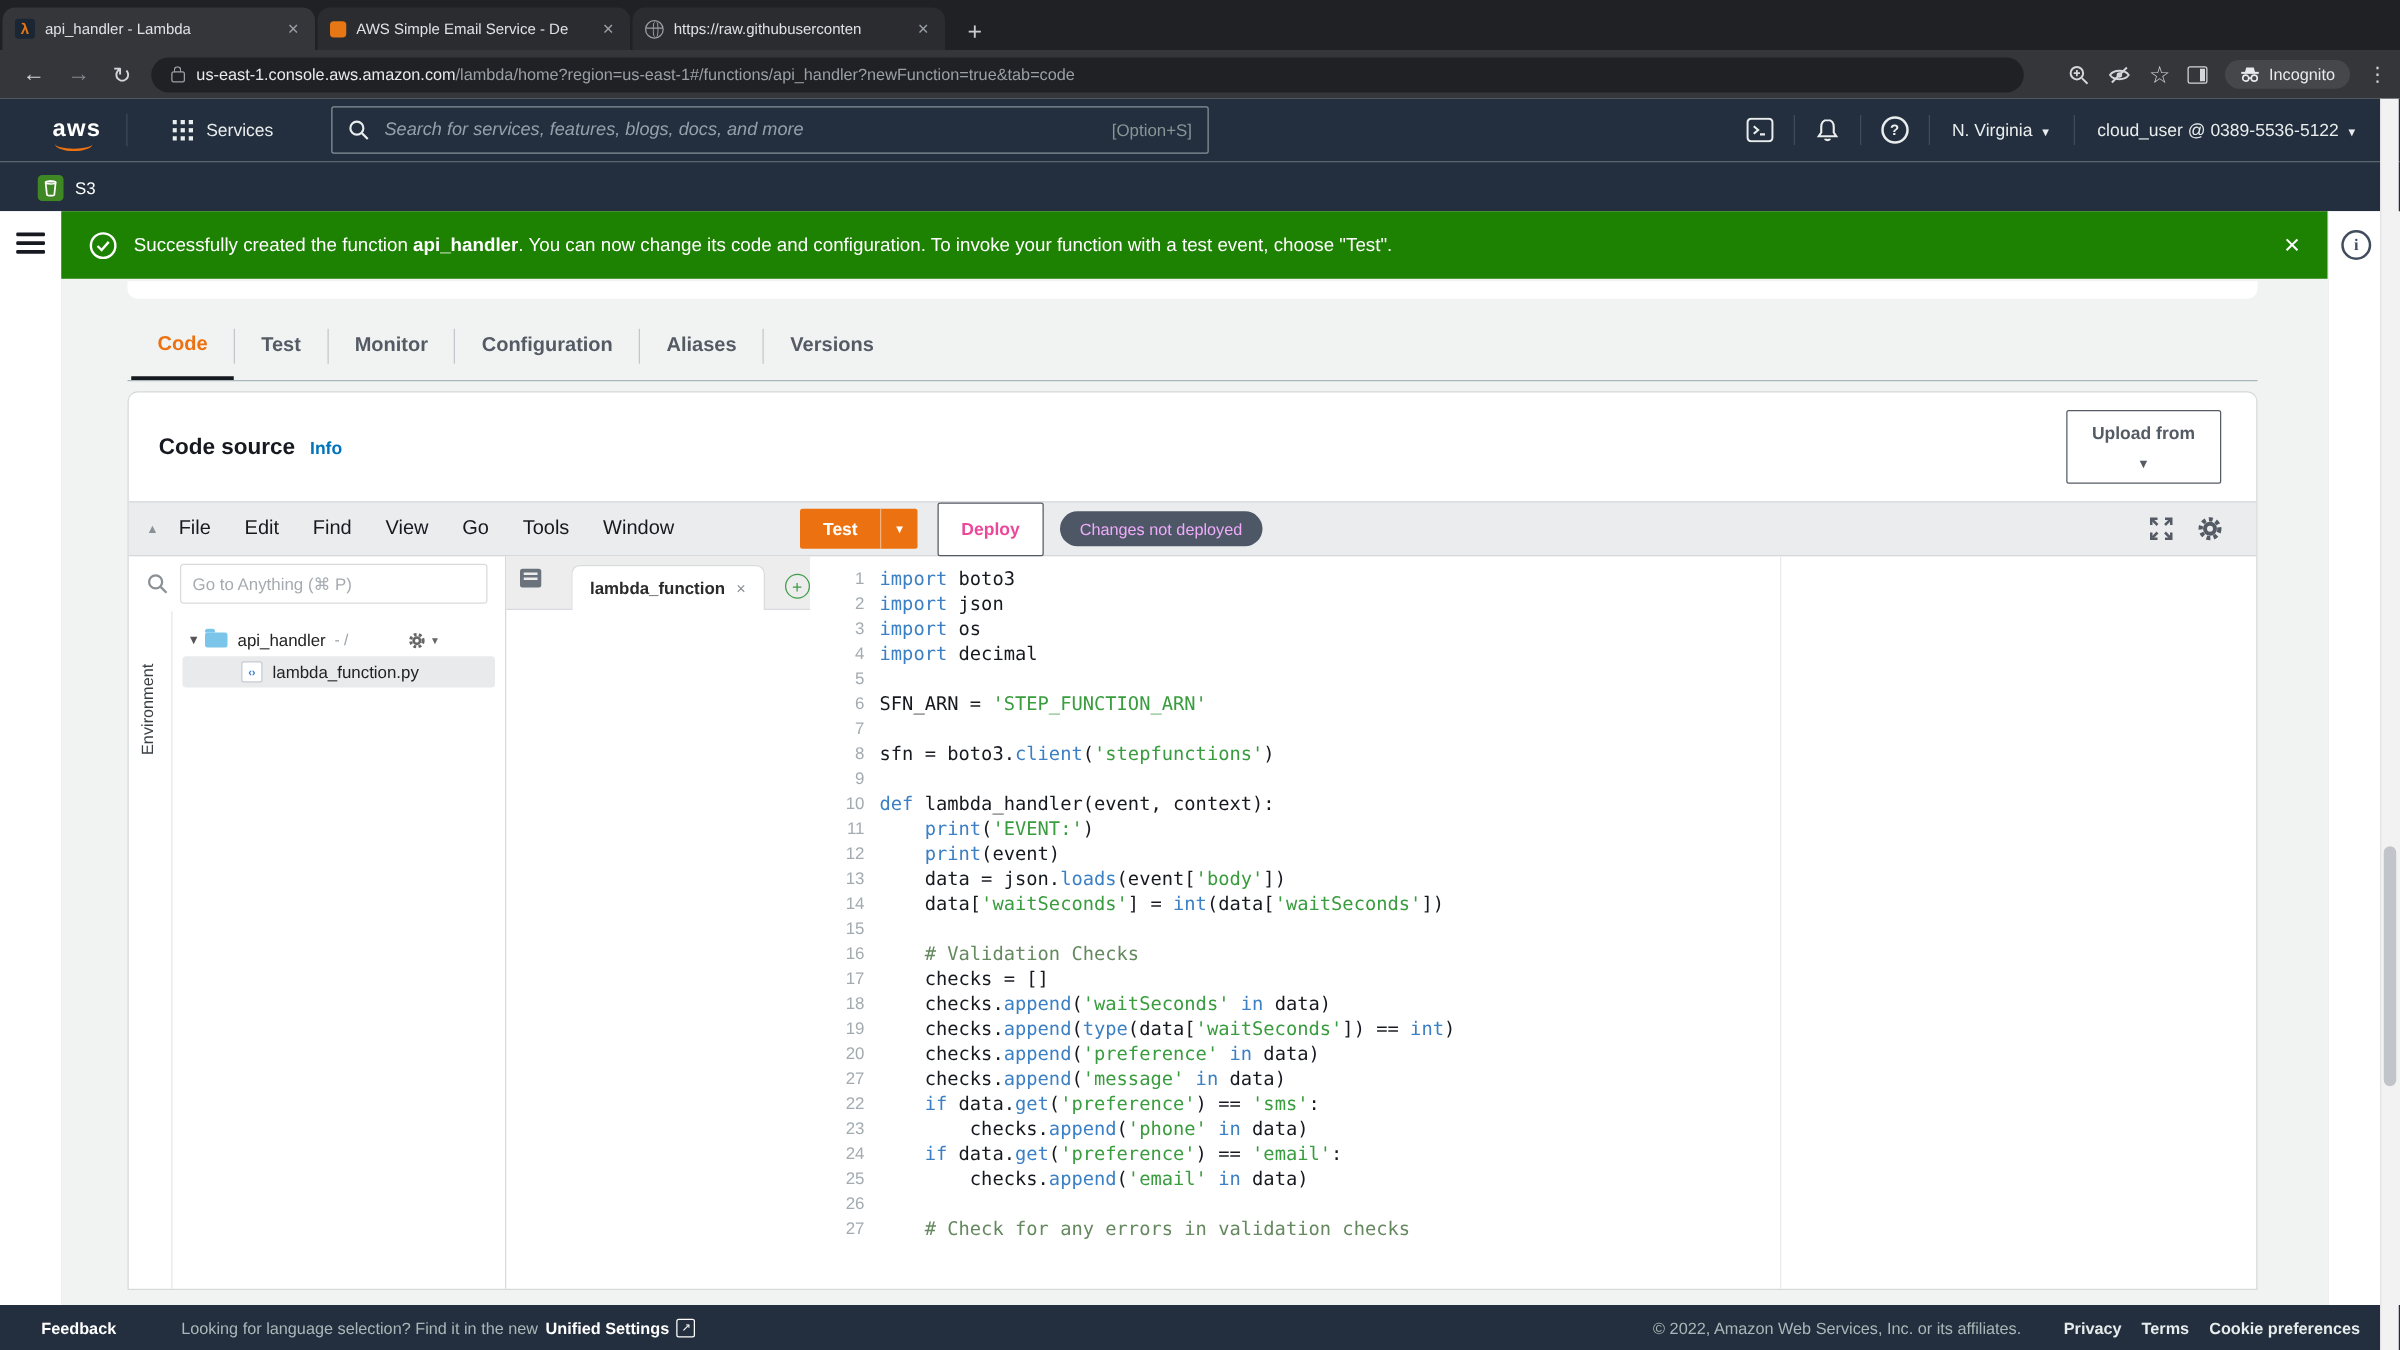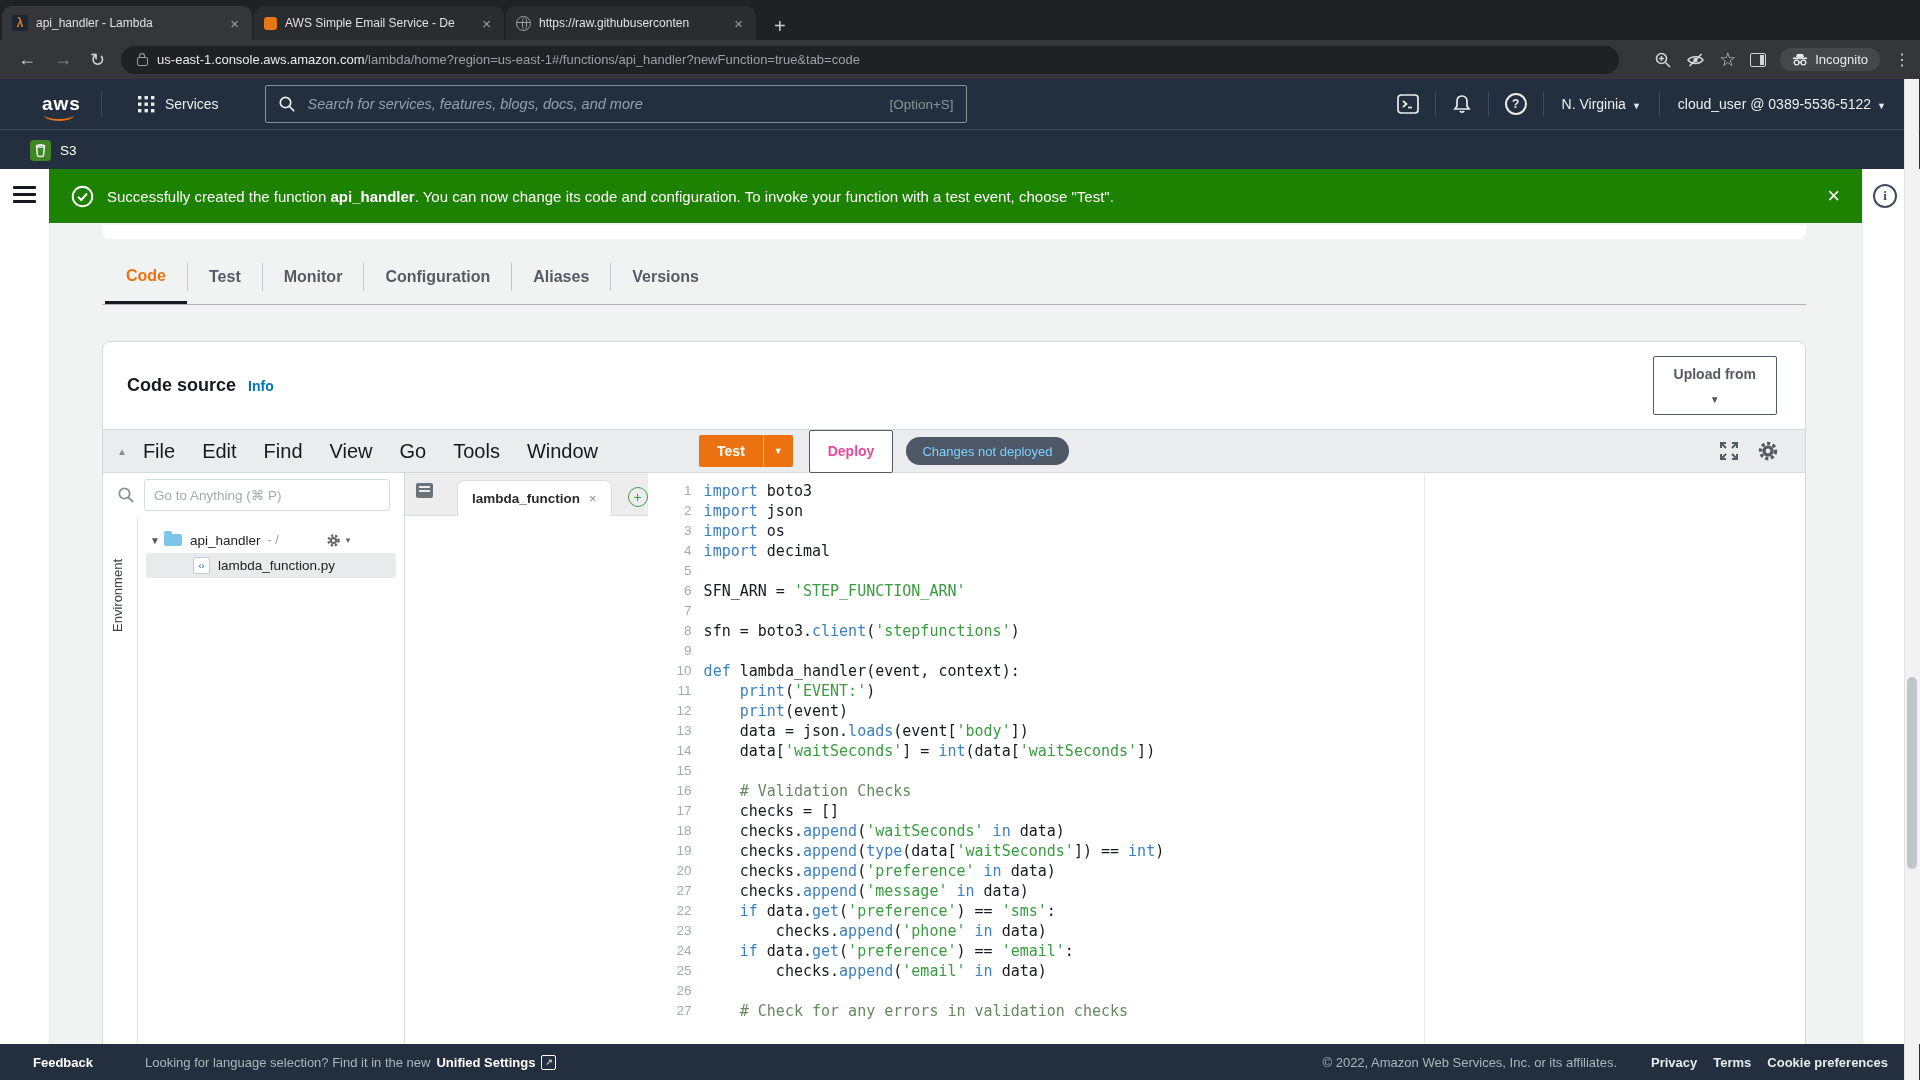--- a/index.html
+++ b/index.html
@@ -74,40 +74,40 @@
 
   .card-remnant{position:absolute;left:102px;top:56px;width:1704px;height:14px;background:#fff;border-radius:0 0 8px 8px;}
 
   .fn-tabs{position:absolute;left:105px;top:81px;height:54px;display:flex;align-items:stretch;}
   .fn-tab{display:flex;align-items:center;padding:0 21px;font-size:16px;font-weight:bold;color:#545b64;position:relative;}
   .fn-tab.active{color:#ec7211;border-bottom:3px solid #16191f;}
   .fn-tab-div{width:1px;background:#c1c7cb;margin:13px 0;}
   .fn-tabs-border{position:absolute;left:102px;top:135px;width:1704px;height:1px;background:#aab7b8;}
 
   
-  .card{position:absolute;left:102px;top:172px;width:1704px;height:719px;background:#fff;
+  .card{position:absolute;left:102px;top:144px;width:1704px;height:719px;background:#fff;
     border:1px solid #d5d9d9;border-radius:8px 8px 0 0;box-sizing:border-box;overflow:hidden;}
   .card-head{height:87px;display:flex;align-items:center;padding:0 28px 0 24px;}
   .card-title{font-size:18px;font-weight:bold;color:#16191f;}
   .info-link{font-size:14px;font-weight:bold;color:#0073bb;margin-left:12px;}
   .upload-btn{margin-left:auto;display:flex;align-items:center;gap:12px;border:1px solid #545b64;border-radius:2px;
     padding:9px 20px;font-size:14px;font-weight:bold;color:#545b64;background:#fff;flex-direction:column;}
   .upload-btn .caret{color:#545b64;font-size:10px;margin:0;}
 
   .menubar{height:44px;background:#ebeced;border-top:1px solid #d5d9d9;border-bottom:1px solid #d5d9d9;
     display:flex;align-items:center;padding:0 26px 0 14px;box-sizing:border-box;}
   .collapse-tri{color:#879196;font-size:10px;margin-right:16px;}
-  .menu-item{font-size:20px;color:#16191f;margin-right:27px;}
+  .menu-item{font-size:16px;color:#16191f;margin-right:27px;}
   .test-btn{margin-left:74px;display:flex;align-items:stretch;background:#ec7211;border-radius:2px;overflow:hidden;height:32px;}
   .test-main{display:flex;align-items:center;padding:0 18px;color:#fff;font-size:14px;font-weight:bold;}
   .test-caret{display:flex;align-items:center;padding:0 10px;border-left:1px solid rgba(255,255,255,0.45);color:#fff;font-size:9px;}
   .deploy-btn{margin-left:16px;height:43px;display:flex;align-items:center;padding:0 18px;border:1px solid #545b64;
     border-radius:2px;background:#fff;color:#ec4899;font-size:14px;font-weight:bold;box-sizing:border-box;}
   .changes-badge{margin-left:13px;height:28px;display:flex;align-items:center;padding:0 16px;background:#4d5766;
-    border-radius:15px;color:#7dd3fc;font-size:13px;}
+    border-radius:15px;color:#f0abfc;font-size:13px;}
   .menubar-right{margin-left:auto;display:flex;align-items:center;gap:18px;}
 
   .card-body{display:flex;height:588px;}
   .left-panel{width:302px;flex:none;border-right:1px solid #d5d9d9;box-sizing:border-box;display:flex;flex-direction:column;}
   .goto-row{height:44px;display:flex;align-items:center;padding:0 14px;}
   .goto-input{flex:1;height:30px;border:1px solid #d9dcde;border-radius:3px;margin-left:9px;padding:0 9px;
     font-size:13.5px;color:#333;outline:none;font-family:"Liberation Sans",sans-serif;}
   .goto-input::placeholder{color:#a5abb0;}
   .panel-lower{flex:1;display:flex;}
   .env-strip{width:34px;border-right:1px solid #e3e6e8;position:relative;}

